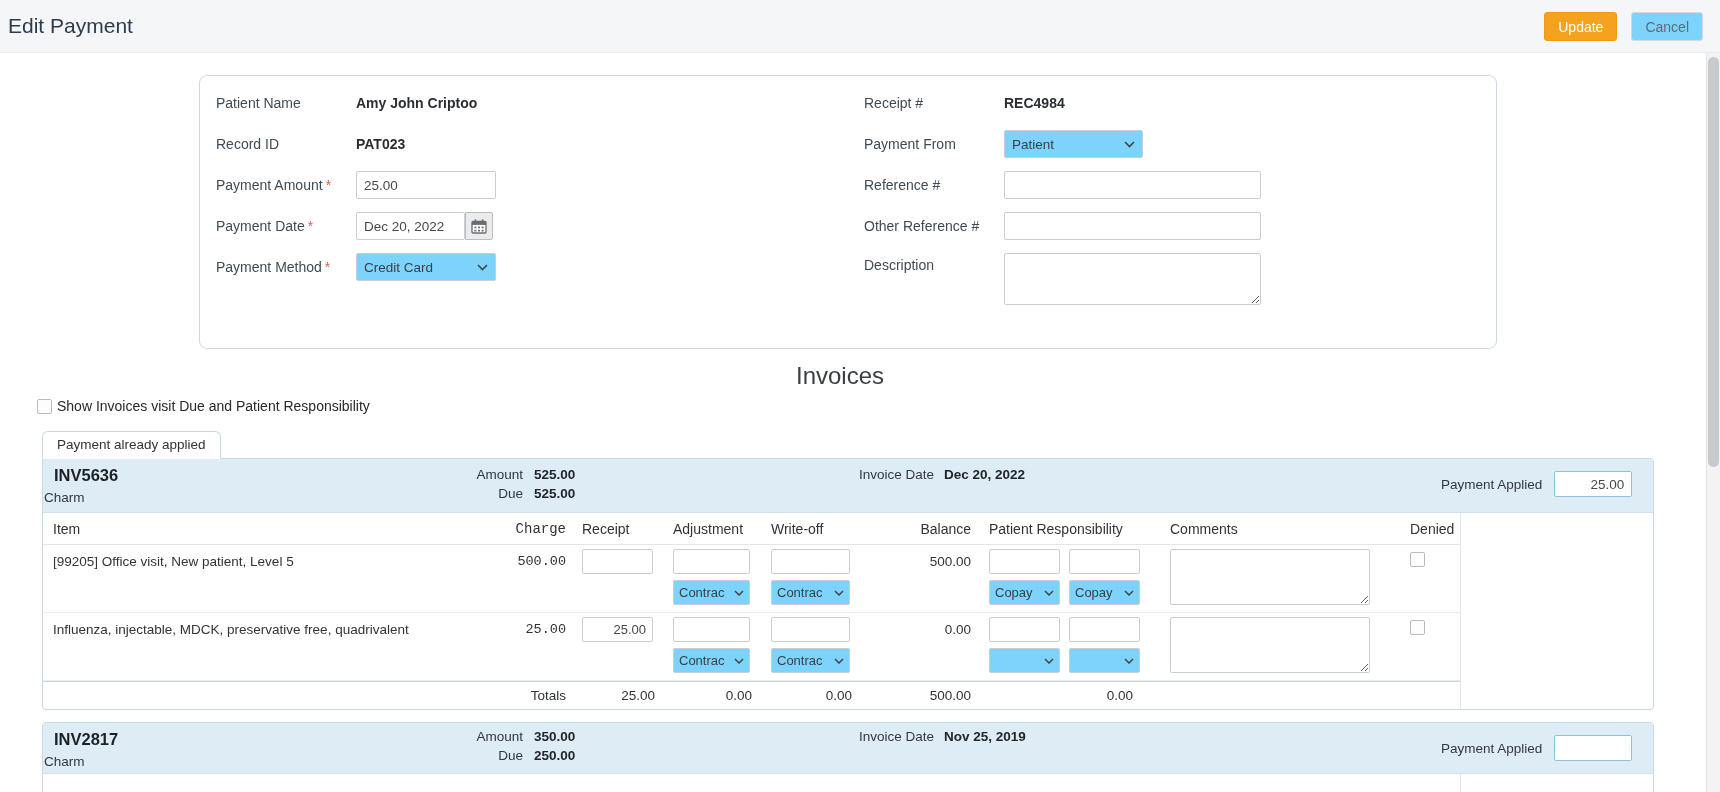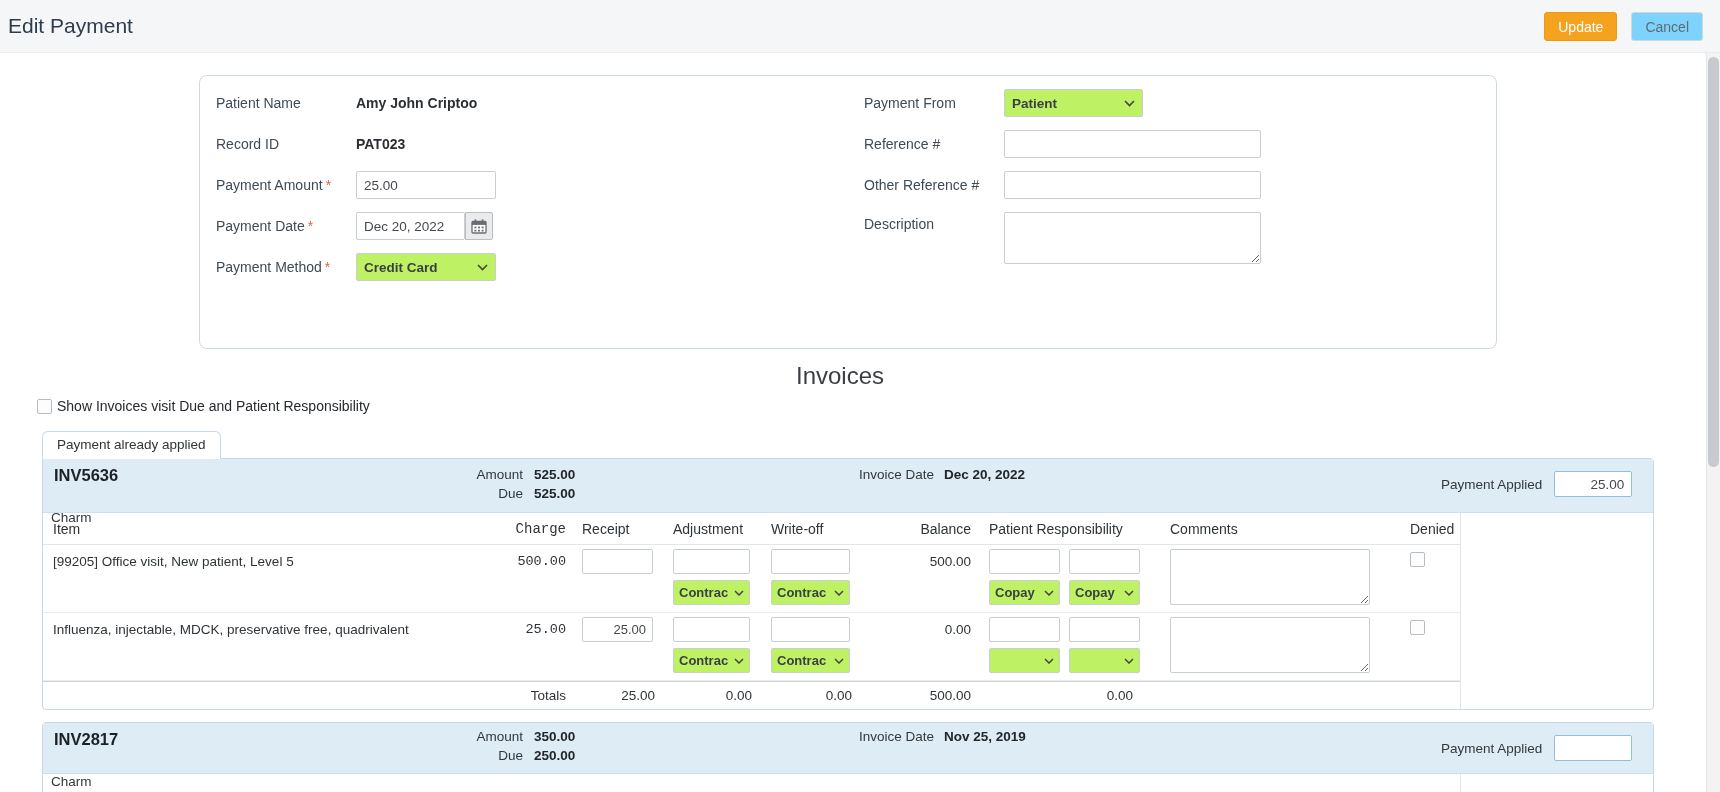--- a/index.html
+++ b/index.html
@@ -27,23 +27,23 @@
   .flabel { width:140px; flex-shrink:0; font-size:14px; color:#3f4a54; }
   .req { color:#e0614f; margin-left:3px; }
   .fvalue { font-size:14px; font-weight:bold; color:#2b2f33; }
   input[type=text], textarea { border:1px solid #c9ced3; border-radius:2px; font-size:13.5px;
     color:#45494e; padding:0 7px; height:28px; font-family:inherit; background:#fff; }
   textarea { padding:4px 7px; resize:both; }
   .inp-amount { width:140px; }
   .inp-date { width:109px; border-right:none; border-radius:2px 0 0 2px; }
   .cal-btn { width:28px; height:28px; background:#ebebeb; border:1px solid #b9bec3;
     border-radius:0 2px 2px 0; display:flex; align-items:center; justify-content:center; cursor:pointer; }
-  .sel { border:1px solid #c9ced3; border-radius:2px; background:#bef264; height:28px;
+  .sel { border:1px solid #c9ced3; border-radius:2px; background:#7dd3fc; height:28px;
     display:flex; align-items:center; justify-content:space-between; padding:0 7px;
-    font-size:13.5px; color:#3a3f44; cursor:pointer;font-weight:bold; }
+    font-size:13.5px; color:#3a3f44; cursor:pointer; }
   .sel span { white-space:nowrap; overflow:hidden; }
   .w139 { width:139px; } .w140 { width:140px; } .w257 { width:257px; }
   .desc-area { width:257px; height:52px; }
 
   
   .invoices-heading { position:absolute; left:0; top:362px; width:1680px; text-align:center;
     font-size:24px; color:#3a3f44; font-weight:400; }
   .filter-row { position:absolute; left:37px; top:398px; display:flex; align-items:center; gap:5px;
     font-size:14px; color:#25292d; }
   input[type=checkbox] { appearance:none; -webkit-appearance:none; width:15px; height:15px;
@@ -53,21 +53,21 @@
     padding:0 14px; font-size:13.5px; color:#2f3438; z-index:2; cursor:pointer; }
 
   
   .card { position:absolute; left:42px; width:1612px; border:1px solid #c5d9e6; background:#fff; }
   .card-1 { top:458px; border-radius:0 4px 4px 4px; }
   .card-2 { top:722px; border-radius:4px; height:140px; }
   .inv-header { position:relative; background:#ddecf5; border-bottom:1px solid #cfe0ec; }
   .card-1 .inv-header { height:54px; }
   .card-2 .inv-header { height:51px; }
   .inv-id { position:absolute; left:11px; top:7px; font-size:16.5px; font-weight:bold; color:#1c2126; }
-  .inv-fac { position:absolute; left:8px; top:31px; font-size:13.5px; color:#33383d;margin-top:20px; }
+  .inv-fac { position:absolute; left:1px; top:31px; font-size:13.5px; color:#33383d; }
   .kv-block { position:absolute; left:370px; top:8px; }
   .kv { display:flex; margin-bottom:4px; font-size:13.5px; }
   .kv .k { width:110px; text-align:right; margin-right:11px; color:#33383d; }
   .kv .v { font-weight:bold; color:#22262a; }
   .inv-date { position:absolute; left:816px; top:8px; display:flex; font-size:13.5px; }
   .inv-date .k { margin-right:10px; color:#33383d; }
   .inv-date .v { font-weight:bold; color:#22262a; }
   .pay-applied { position:absolute; left:1398px; top:12px; display:flex; align-items:center; }
   .pay-applied .k { font-size:13.5px; color:#33383d; margin-right:12px; }
   .pay-applied input { width:78px; height:26px; border:1px solid #8fc1dd; text-align:right; }
@@ -158,20 +158,24 @@
         <span>Credit Card</span>
         <svg class="chev-svg" width="11" height="7" viewBox="0 0 11 7">
             <path d="M1 1l4.5 4.5L10 1" fill="none" stroke="#444" stroke-width="1.6"></path>
           </svg>
       </div>
     </div>
   </div>
 
   <div class="fcol fcol-right">
     <div class="frow">
+      <span class="flabel">Receipt #</span>
+      <span class="fvalue">REC4984</span>
+    </div>
+    <div class="frow">
       <span class="flabel">Payment From</span>
       <div class="sel w139">
         <span>Patient</span>
         <svg class="chev-svg" width="11" height="7" viewBox="0 0 11 7">
             <path d="M1 1l4.5 4.5L10 1" fill="none" stroke="#444" stroke-width="1.6"></path>
           </svg>
       </div>
     </div>
     <div class="frow">
       <span class="flabel">Reference #</span>

